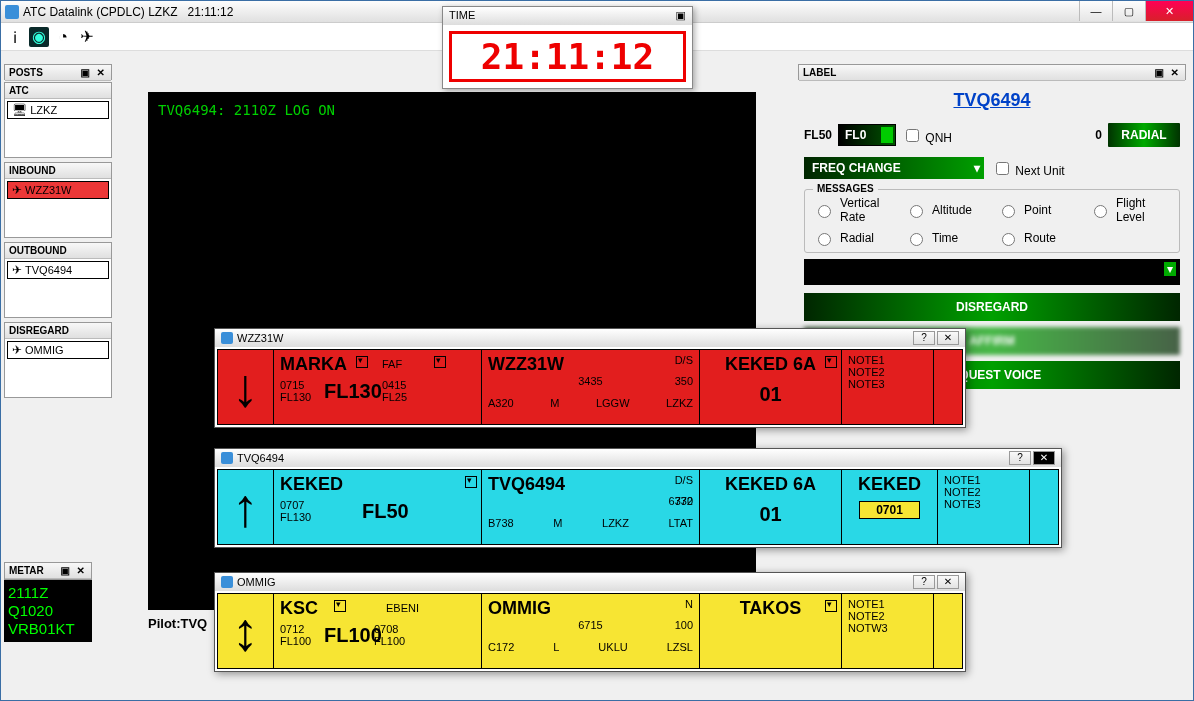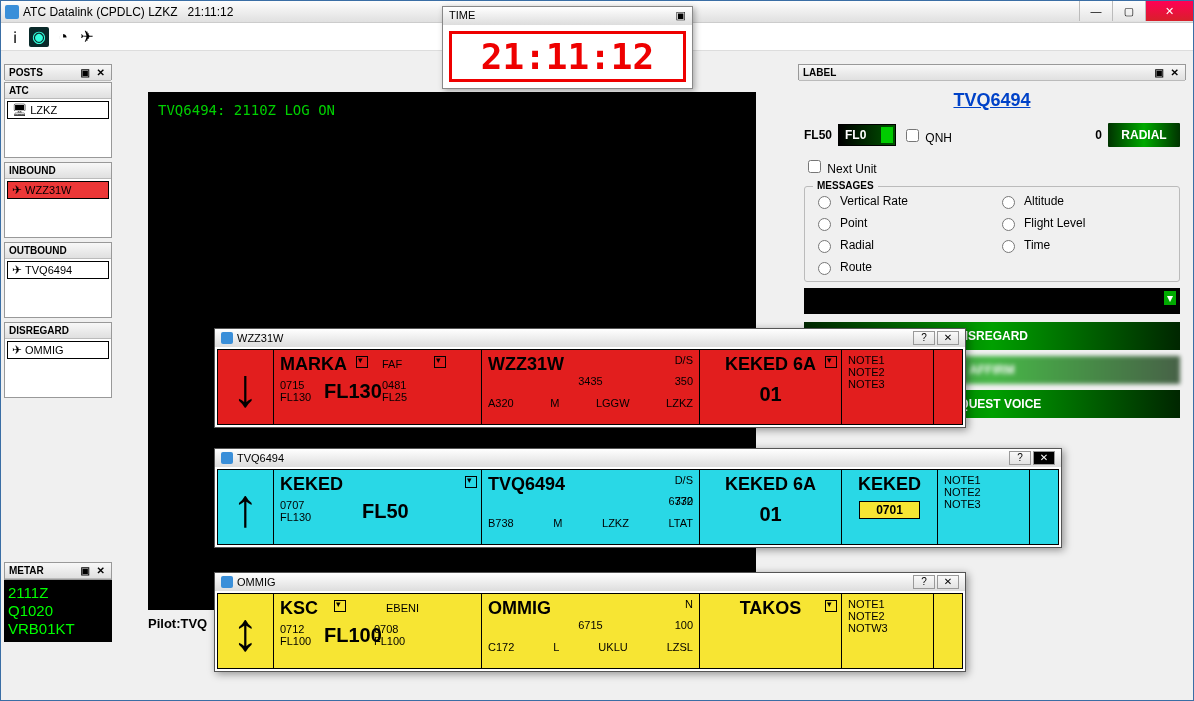--- a/index.html
+++ b/index.html
@@ -43,30 +43,30 @@
   .callsign { color:#0042c8; text-decoration:underline; font-size:18px; font-weight:bold; text-align:center; margin:4px 0 12px;}
   .row1 { display:flex; align-items:center; gap:6px; margin-bottom:10px;}
   .fl-dd { background:linear-gradient(90deg,#000,#050); color:#fff; font-weight:bold; padding:3px 6px; border:1px solid #000; position:relative;}
   .fl-dd::after{content:"";position:absolute;right:2px;top:2px;bottom:2px;width:12px;background:#0c0;}
   .greenbtn { background:linear-gradient(90deg,#003300,#00aa00,#003300); color:#fff; font-weight:bold; text-align:center; padding:5px 8px; border-radius:1px;}
   .freq-row { display:flex;align-items:center;gap:8px; margin-bottom:10px;}
   .freq-dd { background:linear-gradient(90deg,#002600,#00a000); color:#fff; font-weight:bold; padding:4px 8px; flex:0 0 180px; position:relative;}
   .freq-dd::after{content:"▾";position:absolute;right:4px;top:4px;color:#fff;}
   .msgs { border:1px solid #bbb; border-radius:3px; padding:6px 8px; position:relative; margin-bottom:6px;}
   .msgs legend{font-size:10px;font-weight:bold;position:absolute;top:-7px;left:8px;background:#f0f0f0;padding:0 4px;}
-  .msg-grid { display:grid; grid-template-columns:1fr 1fr; gap:6px 10px; font-size:12px;}
+  .msg-grid { display:grid; grid-template-columns:1fr 1fr 1fr 1fr; gap:6px 10px; font-size:12px;}
   .msg-grid label { display:flex;align-items:center;gap:6px;}
   .btncol { display:flex; flex-direction:column; gap:6px; margin-top:8px;}
   .bigbtn { background:linear-gradient(90deg,#002600,#00a000,#002600); color:#fff; font-weight:bold; text-align:center; padding:7px 0;}
   .bigbtn.blur { filter:blur(2px); opacity:.7;}
   .ddblack { background:#000;height:26px;position:relative;margin-bottom:4px;}
   .ddblack::after{content:"▾";position:absolute;right:4px;top:3px;color:#fff;background:#0a0;padding:0 3px;}
   
   
-  .metar { position:absolute; left:4px; top:562px; width:108px;}
+  .metar { position:absolute; left:4px; top:562px; width:88px;}
   .metar-body { background:#000; color:#0f0; font-family:monospace; font-size:15px; padding:4px; line-height:18px;}
   
   
   .strip-win { position:absolute; border:1px solid #555; background:#fff; box-shadow:2px 2px 8px rgba(0,0,0,.4);}
   .strip-th { height:18px;background:linear-gradient(#fff,#ddd);font-size:11px;padding:1px 6px;display:flex;align-items:center;}
   .strip-th .sicon{width:12px;height:12px;background:#3a8fd9;border-radius:2px;margin-right:4px;}
   .strip-th .sbtns{margin-left:auto;display:flex;gap:2px;}
   .strip-th .sb{width:22px;height:14px;border:1px solid #999;text-align:center;font-size:10px;line-height:12px;}
   .strip-th .sb.x{background:#000;color:#fff;}
   .strip { display:flex; height:76px; border:1px solid #000; margin:2px;}
@@ -206,20 +206,21 @@
   <div class="label-body">
     <div class="callsign">TVQ6494</div>
     <div class="row1">
       <b>FL50</b>
       <div class="fl-dd" style="width:58px">FL0</div>
       <label><input type="checkbox" style=""> <span>QNH</span></label>
       <span style="margin-left:auto;font-weight:bold">0</span>
       <div class="greenbtn" style="width:72px">RADIAL</div>
     </div>
     <div class="freq-row">
+      <div class="freq-dd">FREQ CHANGE</div>
       <label><input type="checkbox" style=""> <span>Next Unit</span></label>
     </div>
     <div class="msgs">
       <legend>MESSAGES</legend>
       <div class="msg-grid">
         <label>
             <input type="radio" name="m" style="">
             <span>Vertical Rate</span>
           </label>
         <label>
@@ -266,21 +267,21 @@
         <div class="sb">✕</div>
       </div>
     </div>
   <div class="strip red">
     <div class="cell arrowcell">
         <span class="arrow">↓</span>
       </div>
     <div class="cell c-wpt">
       <span class="big">MARKA</span><span class="dd-tri" style="top:6px;left:82px"></span>
       <span style="position:absolute;left:108px;top:8px" class="sm">FAF</span><span class="dd-tri" style="top:6px;left:160px"></span>
-      <div class="sm" style="margin-top:4px"><span>0715</span><span style="position:absolute;left:108px">0481</span></div>
+      <div class="sm" style="margin-top:4px"><span>0715</span><span style="position:absolute;left:108px">0415</span></div>
       <div class="sm"><span>FL130</span><span class="mid" style="position:absolute;left:50px;top:30px">FL130</span><span style="position:absolute;left:108px">FL25</span></div>
     </div>
     <div class="cell c-acft">
       <span class="big">WZZ31W</span><span style="position:absolute;right:6px;top:4px" class="sm">D/S</span>
       <div class="sm" style="text-align:center"><span>3435</span><span style="position:absolute;right:6px">350</span></div>
       <div class="sm" style="margin-top:10px;display:flex;justify-content:space-between">
           <span>A320</span>
           <span>M</span>
           <span>LGGW</span>
           <span>LZKZ</span>

